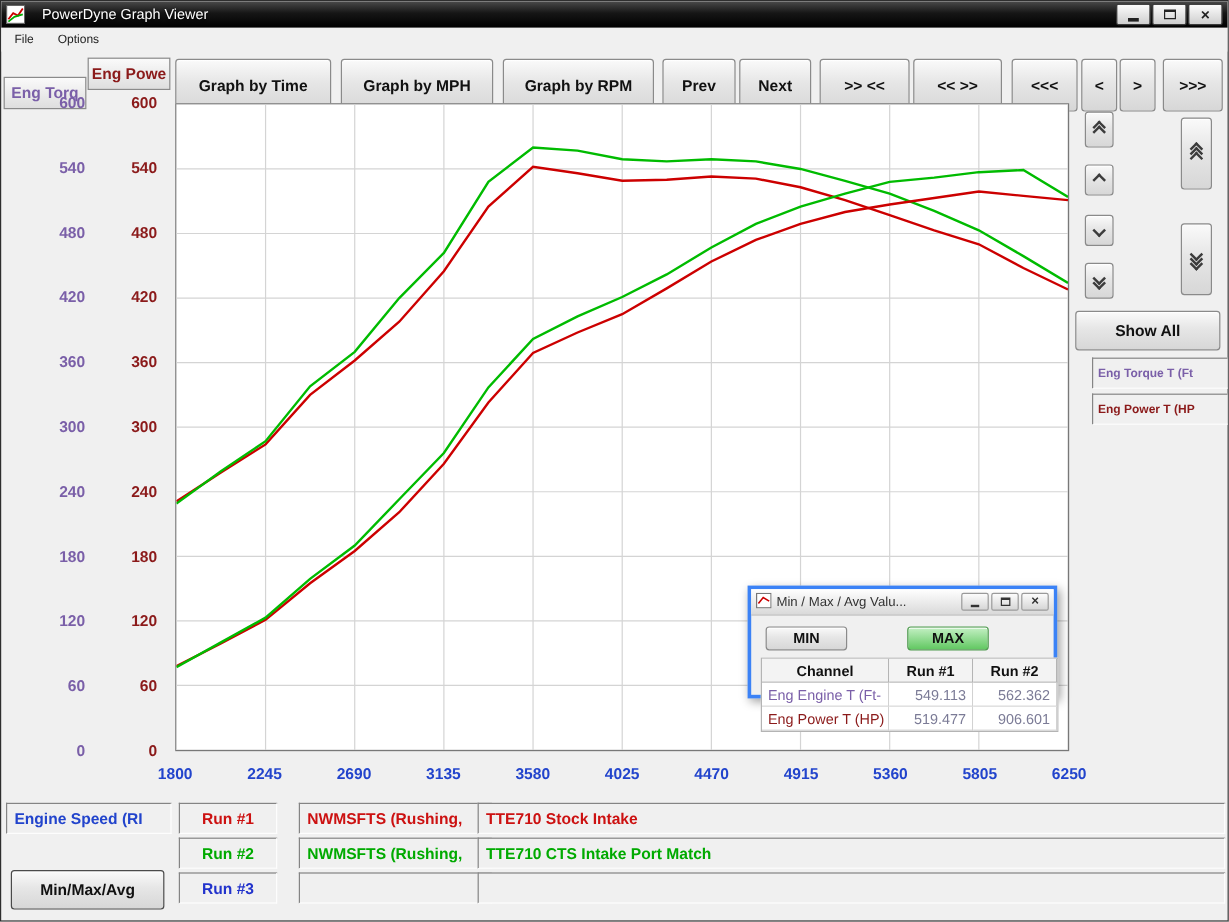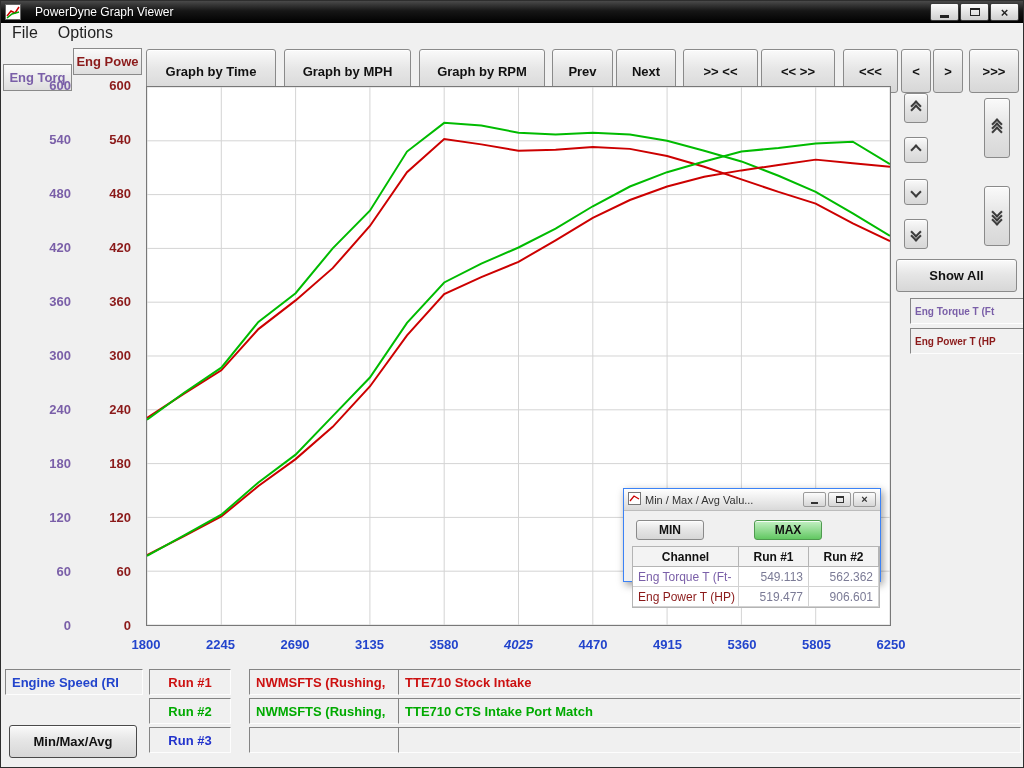--- a/index.html
+++ b/index.html
@@ -15,21 +15,21 @@
   .app-icon{width:16px;height:16px;display:inline-block;flex:0 0 auto}
   #caption-buttons{margin-left:auto;display:flex;gap:1px;align-items:flex-start;height:100%;padding-top:2px}
   .cap-btn{width:29px;height:18px;background:linear-gradient(#fbfbfb,#cfcfcf);
     border:1px solid #3a3a3a;border-radius:2px;display:flex;align-items:center;justify-content:center;
     font-size:13px;font-weight:bold;color:#222;line-height:1}
   .glyph-min{width:9px;height:3px;background:#222;margin-top:8px}
   .glyph-max{width:10px;height:8px;border:1px solid #222;border-top-width:2px}
   
   #menubar{position:absolute;left:0;top:22px;width:100%;height:20px;background:#f0f0f0;
     display:flex;align-items:center;padding-left:8px;gap:14px}
-  .menu-item{font-size:16px;color:#222;padding:1px 3px}
+  .menu-item{font-size:10px;color:#222;padding:1px 3px}
   
   .btn3d{position:absolute;background:linear-gradient(#fafafa,#e6e6e6 45%,#d7d7d7);
     border:1px solid #8a8a8a;border-radius:3px;box-shadow:inset 0 1px 0 rgba(255,255,255,.85);
     display:flex;align-items:center;justify-content:center;font-weight:bold;font-size:13px;color:#111;cursor:default}
   .tb-btn{top:48px;height:44px}
   
   .tab{position:absolute;top:47px;height:27px;background:linear-gradient(#fafafa,#dedede);
     border:1px solid #8a8a8a;display:flex;align-items:center;justify-content:center;font-weight:bold;font-size:13px}
   #tab-torque{left:2px;width:69px}
   #tab-power{left:72px;width:69px}
@@ -55,21 +55,21 @@
   #sb-up3{left:983px;top:97px;width:26px;height:60px}
   #sb-dn3{left:983px;top:185px;width:26px;height:60px}
   #show-all{left:895px;top:258px;width:121px;height:33px}
   .chan-label{position:absolute;left:909px;width:126px;height:26px;background:#f0f0f0;
     border:1px solid;border-color:#858585 #fdfdfd #fdfdfd #858585;
     display:flex;align-items:center;padding-left:4px;font-weight:bold;font-size:10px;white-space:nowrap;overflow:hidden}
   #chan-torque{top:297px}
   #chan-power{top:327px}
   
   #mmwin{position:absolute;left:622px;top:487px;width:258px;height:94px;background:#f0f0f0;
-    border:1px solid #3b82f6;box-shadow:2px 3px 8px rgba(0,0,0,.4);z-index:30}
+    border:3px solid #3b82f6;box-shadow:2px 3px 8px rgba(0,0,0,.4);z-index:30}
   .mm-title{height:22px;background:linear-gradient(#ffffff,#d9d9d9);display:flex;align-items:center;
     padding:0 4px;border-bottom:1px solid #bcbcbc}
   .mm-title-text{font-size:11px;color:#333;margin-left:4px;flex:1;white-space:nowrap;overflow:hidden}
   .mm-caps{display:flex;gap:2px}
   .mm-cap{width:23px;height:15px;background:linear-gradient(#fcfcfc,#d6d6d6);border:1px solid #9a9a9a;
     border-radius:2px;display:flex;align-items:center;justify-content:center;font-size:11px;font-weight:bold;color:#333;line-height:1}
   .glyph-min.small{width:7px;height:2px;margin-top:7px;background:#333}
   .glyph-max.small{width:8px;height:7px;border:1px solid #333;border-top-width:2px}
   .mm-body{position:relative;height:106px}
   #mm-min{left:12px;top:9px;width:68px;height:20px;font-size:12px}
@@ -196,21 +196,21 @@
         <polyline points="0.0,470.7 37.2,450.0 74.5,429.3 111.7,396.9 149.0,369.0 186.2,330.3 223.5,291.6 260.7,236.7 298.0,196.2 335.2,177.3 372.5,161.1 409.7,142.2 447.0,119.7 484.2,99.9 521.5,85.5 558.7,74.7 596.0,64.8 633.2,61.2 670.5,56.7 707.7,54.9 745.0,77.4" fill="none" stroke="#00bb00" stroke-width="2"></polyline>
       </svg>
   </div>
 
   <div id="x-axis" style="color: rgb(34, 68, 204);">
       <div class="xlabel" style="left: 0px;">1800</div>
       <div class="xlabel" style="left: 74.5px;">2245</div>
       <div class="xlabel" style="left: 149px;">2690</div>
       <div class="xlabel" style="left: 223.5px;">3135</div>
       <div class="xlabel" style="left: 298px;">3580</div>
-      <div class="xlabel" style="left: 372.5px; font-style: italic;">4025</div>
+      <div class="xlabel" style="left: 372.5px;">4025</div>
       <div class="xlabel" style="left: 447px;">4470</div>
       <div class="xlabel" style="left: 521.5px;">4915</div>
       <div class="xlabel" style="left: 596px;">5360</div>
       <div class="xlabel" style="left: 670.5px;">5805</div>
       <div class="xlabel" style="left: 745px;">6250</div>
     </div>
 
   <div class="btn3d scrollbtn" id="sb-up2">
       <i class="chev up"></i>
       <i class="chev up"></i>
@@ -262,21 +262,21 @@
       <div class="btn3d" id="mm-min">MIN</div>
       <div class="btn3d" id="mm-max" style="background: linear-gradient(rgb(196, 240, 196), rgb(98, 200, 98));">MAX</div>
       <div class="mm-table">
         <div class="mm-row">
           <div class="mm-cell mm-ch mm-head">Channel</div>
           <div class="mm-cell mm-val mm-head">Run #1</div>
           <div class="mm-cell mm-val mm-head">Run #2</div>
         </div>
         <div id="mm-rows">
             <div class="mm-row">
-              <div class="mm-cell mm-ch" style="color: rgb(122, 95, 168);">Eng Torque T (Ft-</div>
+              <div class="mm-cell mm-ch" style="color: rgb(122, 95, 168);">Eng Engine T (Ft-</div>
               <div class="mm-cell mm-val">549.113</div>
               <div class="mm-cell mm-val">562.362</div>
             </div>
             <div class="mm-row">
               <div class="mm-cell mm-ch" style="color: rgb(139, 26, 26);">Eng Power T (HP)</div>
               <div class="mm-cell mm-val">519.477</div>
               <div class="mm-cell mm-val">906.601</div>
             </div>
           </div>
       </div>

